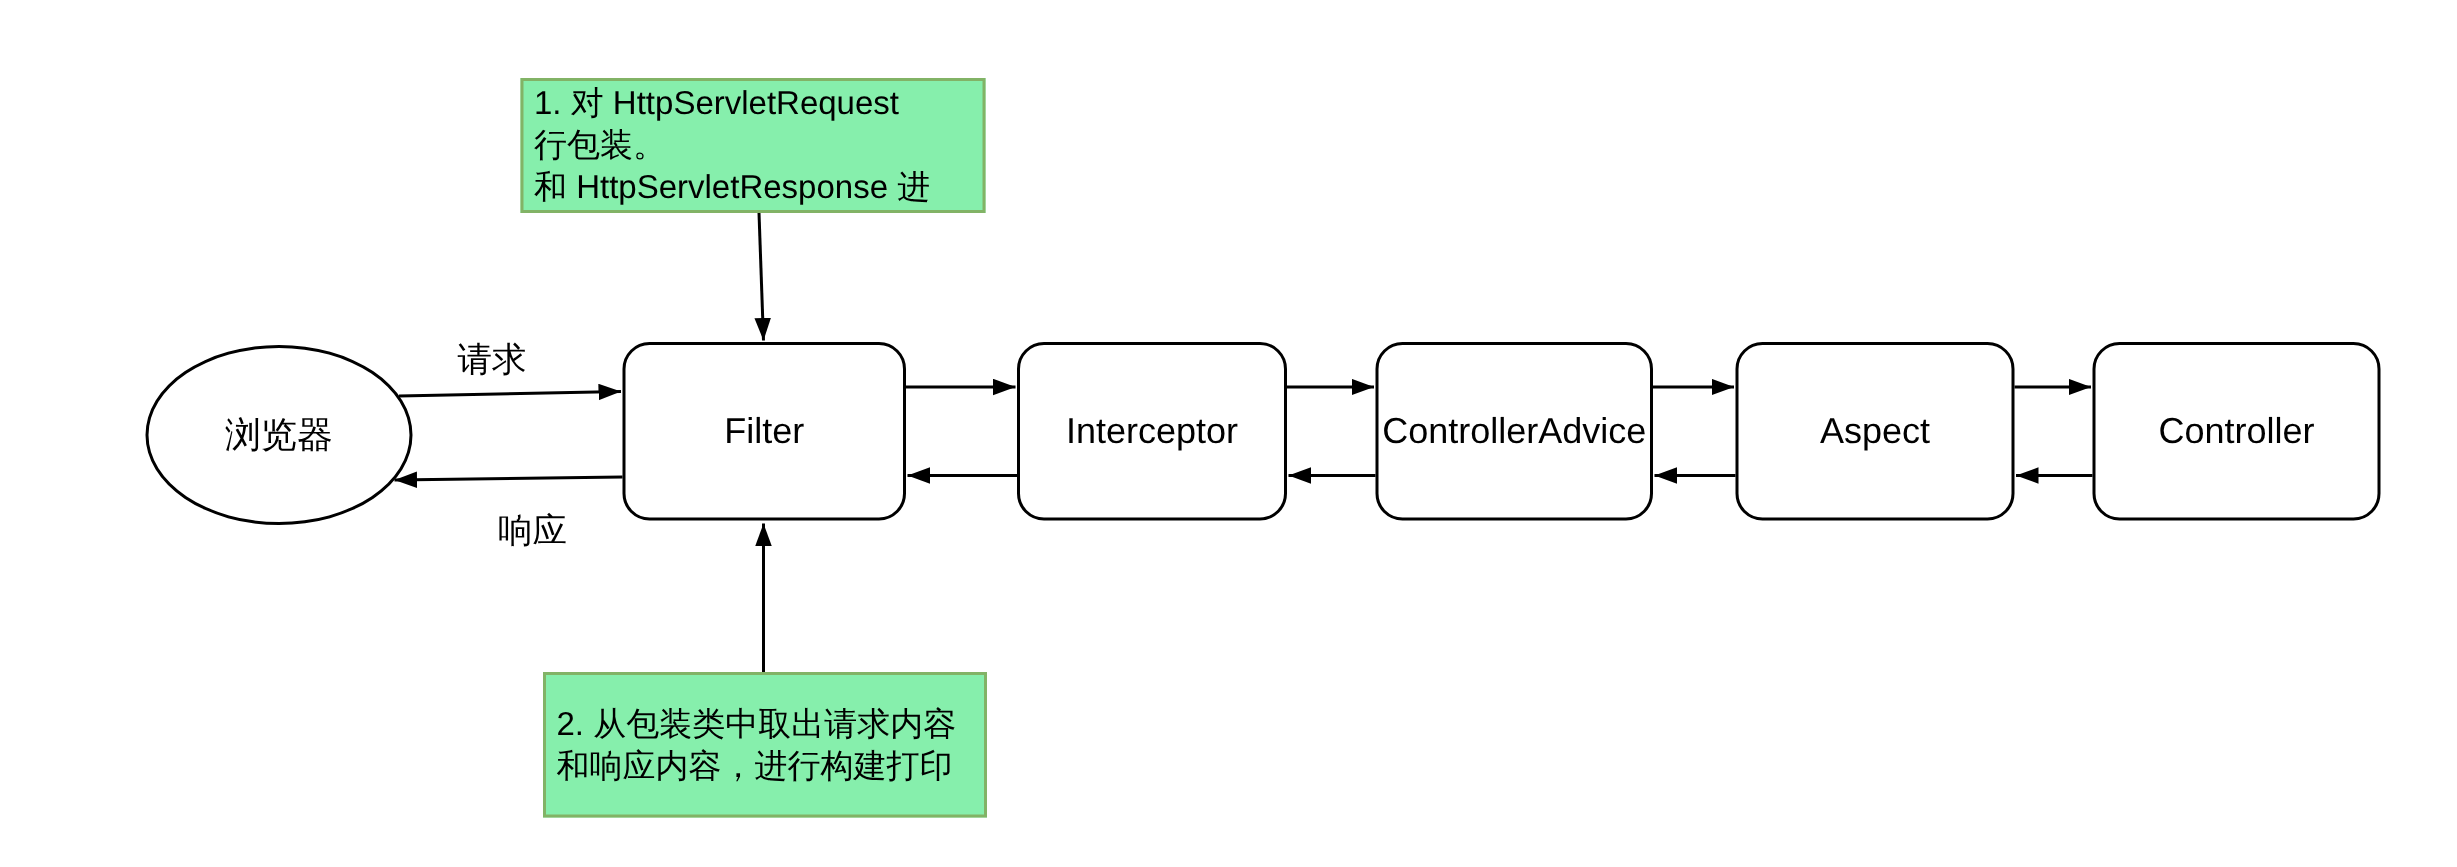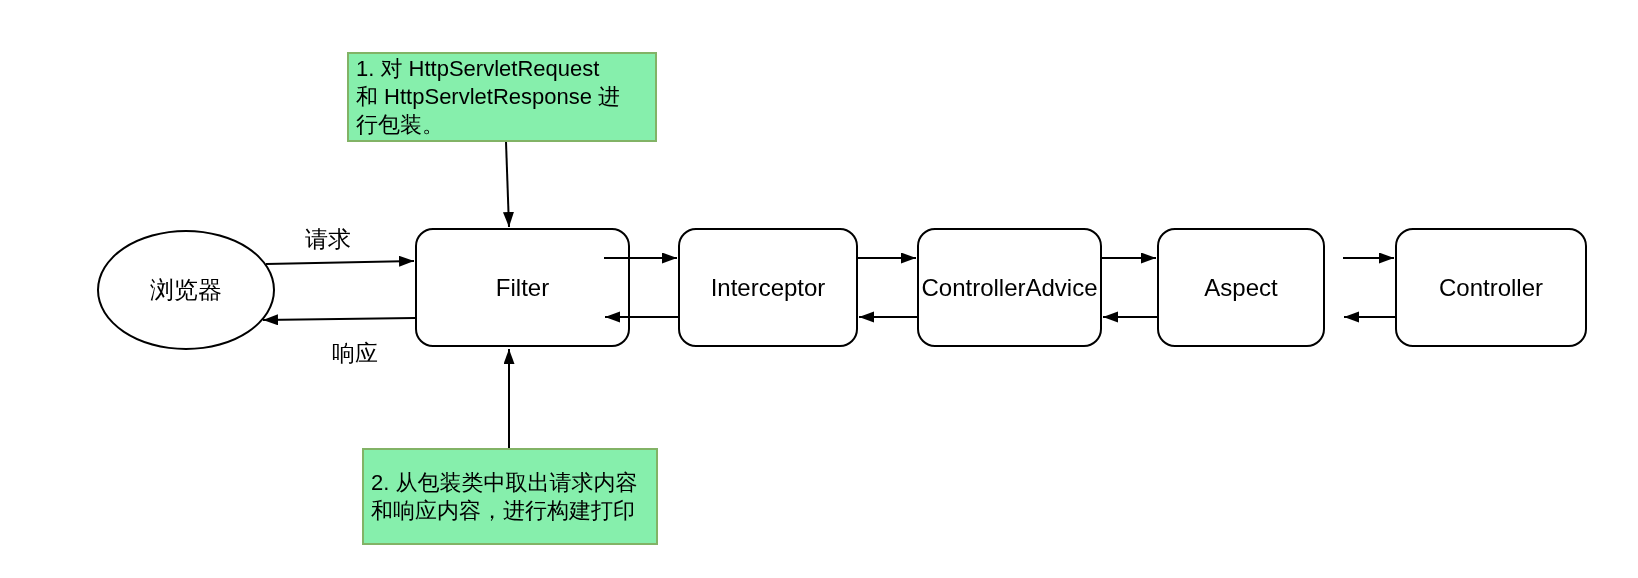--- a/index.html
+++ b/index.html
@@ -20,24 +20,24 @@
     border: 2px solid #000000;
     display: flex; align-items: center; justify-content: center;
     font-size: 24px;
     text-align: center;
     white-space: nowrap;
   }
   .rounded { border-radius: 18px; }
   .ellipse { border-radius: 50%; }
 
   #node-browser            { left:  97px; top: 230px; width: 178px; height: 120px; }
-  #node-filter             { left: 415px; top: 228px; width: 215px; height: 119px; text-align: center; }
+  #node-filter             { left: 415px; top: 228px; width: 189px; height: 119px; text-align: center; }
   #node-interceptor        { left: 678px; top: 228px; width: 180px; height: 119px; text-align: center; }
   #node-controller-advice  { left: 917px; top: 228px; width: 185px; height: 119px; }
-  #node-aspect             { left:1157px; top: 228px; width: 168px; height: 119px; }
+  #node-aspect             { left:1157px; top: 228px; width: 186px; height: 119px; }
   #node-controller         { left:1395px; top: 228px; width: 192px; height: 119px; }
 
   
   .note {
     position: absolute;
     background: #86efac;
     border: 2px solid #82b366;
     font-size: 22px;
     line-height: 28px;
     display: flex; flex-direction: column; justify-content: center;
@@ -88,22 +88,22 @@
   <div id="node-aspect" class="node rounded">
     <span>Aspect</span>
   </div>
 
   <div id="node-controller" class="node rounded">
     <span>Controller</span>
   </div>
 
   <div id="note-1" class="note">
     <span class="note-line">1. 对 HttpServletRequest</span>
+    <span class="note-line">行包装。</span>
     <span class="note-line">和 HttpServletResponse 进</span>
-    <span class="note-line">行包装。</span>
   </div>
 
   <div id="note-2" class="note">
     <span class="note-line">2. 从包装类中取出请求内容</span>
     <span class="note-line">和响应内容，进行构建打印</span>
   </div>
 
   <div id="label-request" class="edge-label">请求</div>
   <div id="label-response" class="edge-label">响应</div>
 

